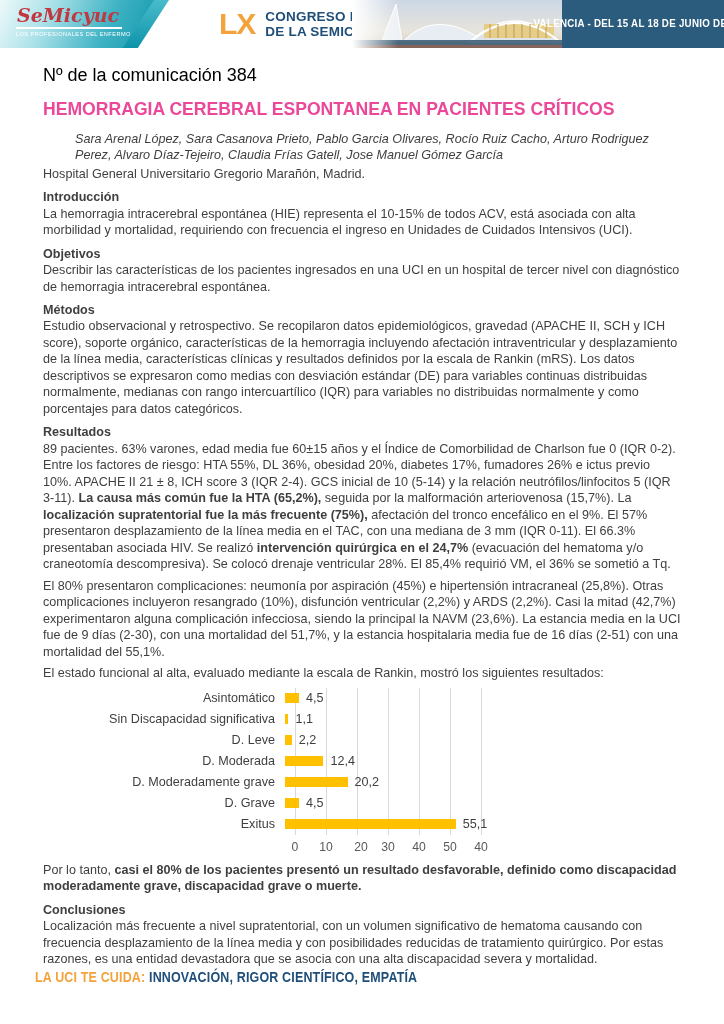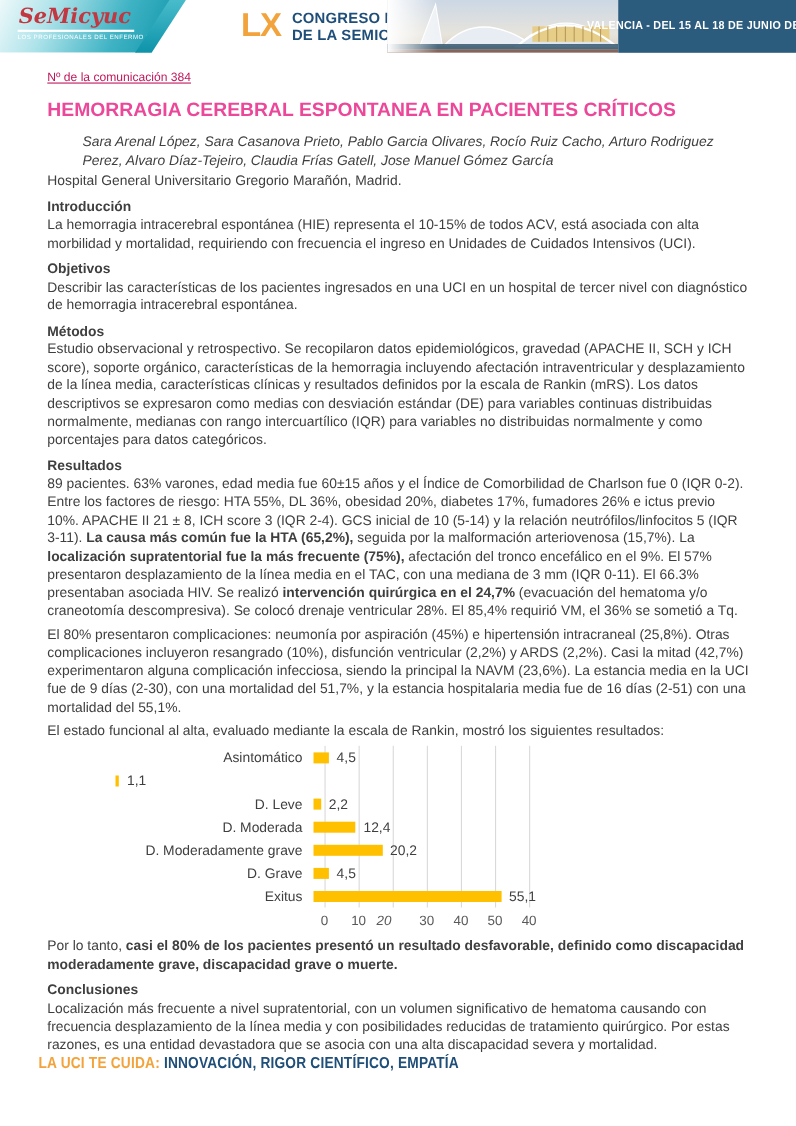--- a/index.html
+++ b/index.html
@@ -36,21 +36,21 @@
     position:absolute; left:562px; right:0; top:0; bottom:0; background:#2b5c7e;
     display:flex; align-items:center; justify-content:center;
   }
   .venue-text {
     color:#ffffff; font-size:10.6px; font-weight:bold; letter-spacing:.3px; white-space:nowrap;
     transform:scaleX(.92); transform-origin:center;
   }
 
   
   .content { padding:0 43px; }
-  .comm-number { margin-top:16px; color:#be185d; font-size:11px;text-decoration:underline; }
+  .comm-number { margin-top:16px; color:#000000; font-size:18px; }
   .paper-title { margin-top:10px; color:#ec4899; font-size:17.6px; font-weight:bold; }
   .authors { margin-top:10px; font-style:italic;margin-left:32px; }
   .affiliation { margin-top:2px; }
   .sec-heading { font-weight:bold; margin-top:7px; }
   p.body-text { margin:0; }
   p.para-gap { margin-top:5px; }
 
   
   .chart { margin:6px 0 4px 62px; }
   .chart-rows { position:relative; }
@@ -165,20 +165,21 @@
             <div class="c-gridline" style="left: 186px; background: rgb(217, 217, 217);"></div>
           </div>
           <div class="c-row">
             <div class="c-label">Asintomático</div>
             <div class="c-plot">
               <div class="c-bar" style="width: 14px; background: rgb(255, 192, 0);"></div>
               <span class="c-val">4,5</span>
             </div>
           </div>
           <div class="c-row">
+            <div class="c-label">Sin Discapacidad significativa</div>
             <div class="c-plot">
               <div class="c-bar" style="width: 3.4px; background: rgb(255, 192, 0);"></div>
               <span class="c-val">1,1</span>
             </div>
           </div>
           <div class="c-row">
             <div class="c-label">D. Leve</div>
             <div class="c-plot">
               <div class="c-bar" style="width: 6.8px; background: rgb(255, 192, 0);"></div>
               <span class="c-val">2,2</span>
@@ -209,21 +210,21 @@
             <div class="c-label">Exitus</div>
             <div class="c-plot">
               <div class="c-bar" style="width: 170.8px; background: rgb(255, 192, 0);"></div>
               <span class="c-val">55,1</span>
             </div>
           </div>
         </div>
       <div class="chart-axis">
           <span class="c-tick" style="left: 190px;">0</span>
           <span class="c-tick" style="left: 221px;">10</span>
-          <span class="c-tick" style="left: 244px; font-style: italic;">20</span>
+          <span class="c-tick" style="left: 256px;">20</span>
           <span class="c-tick" style="left: 283px;">30</span>
           <span class="c-tick" style="left: 314px;">40</span>
           <span class="c-tick" style="left: 345px;">50</span>
           <span class="c-tick" style="left: 376px;">40</span>
         </div>
     </div>
 
     <p class="body-text"><span style="font-weight: 400;">Por lo tanto, </span><span style="font-weight: 700;">casi el 80% de los pacientes presentó un resultado desfavorable, definido como discapacidad moderadamente grave, discapacidad grave o muerte.</span></p>
 
     <div class="sec-heading">Conclusiones</div>

